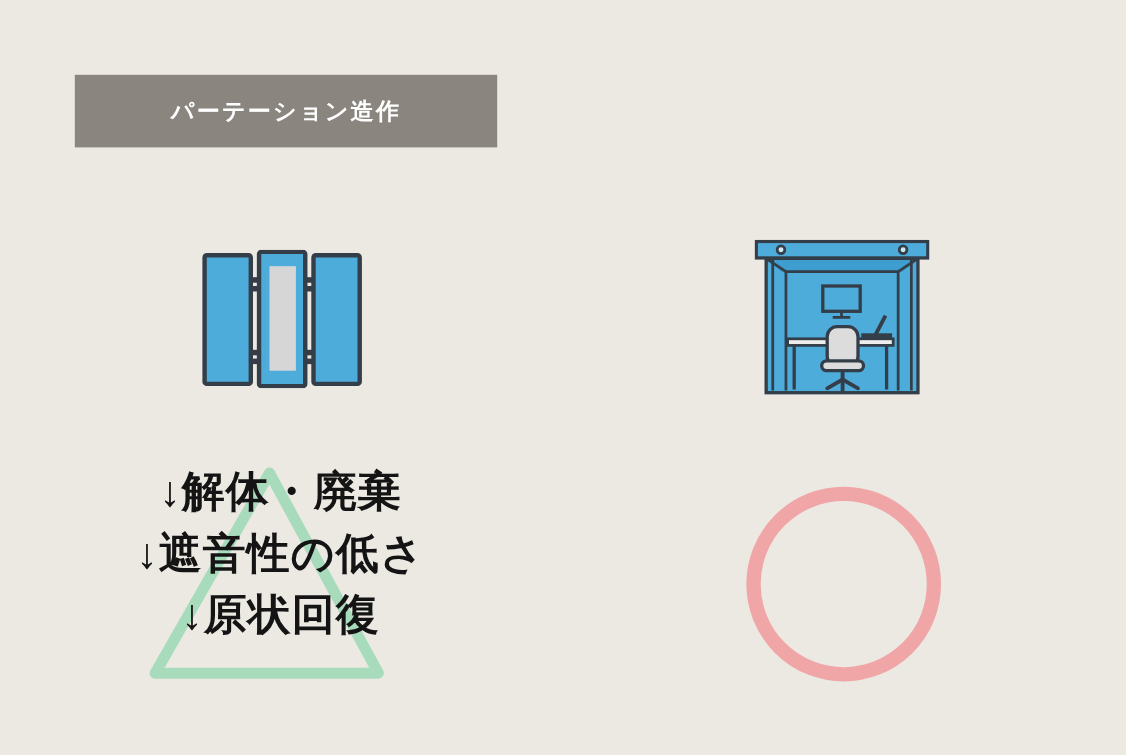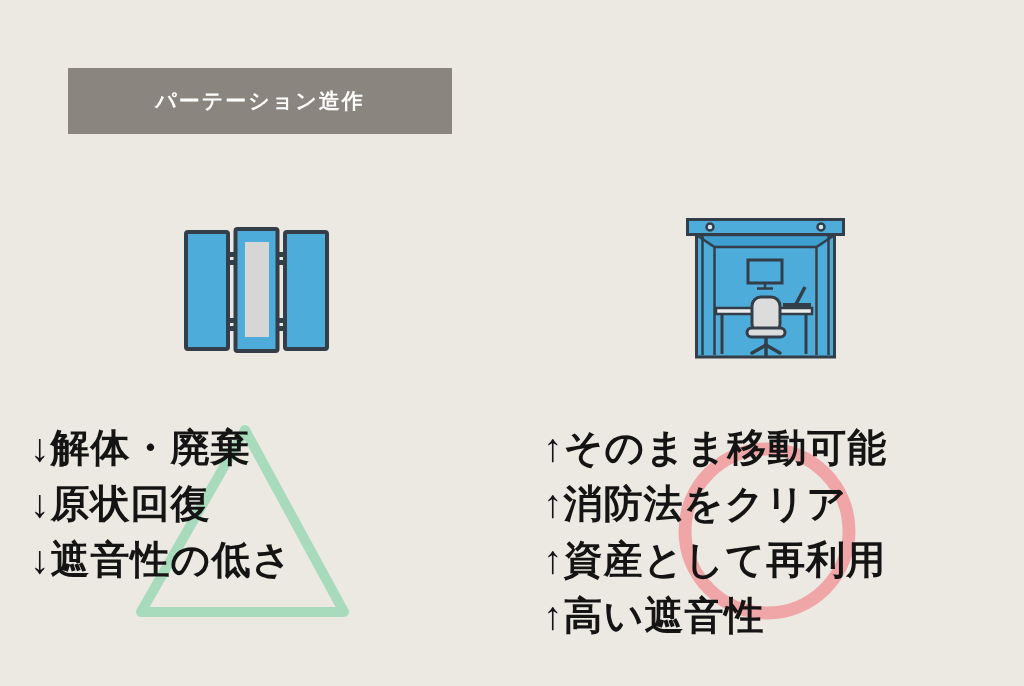--- a/index.html
+++ b/index.html
@@ -26,21 +26,21 @@
   .icon-partition{position:absolute;left:183px;top:227px;width:147px;height:126px;}
   .icon-booth{position:absolute;left:686px;top:218px;width:159px;height:142px;}
 
   
   .marker-triangle{position:absolute;left:100px;top:395px;width:300px;height:250px;z-index:1;}
   .marker-circle{position:absolute;left:650px;top:414px;width:234px;height:234px;z-index:1;}
 
   
   .points{
     position:absolute;top:420px;width:450px;
-    z-index:2;text-align:left;
+    z-index:2;text-align:center;
     color:#141414;font-size:39px;font-weight:700;
     line-height:56px;letter-spacing:1px;white-space:nowrap;
   }
   .points-left{left:30px;}
   .points-right{left:543px;}
 </style>
 </head>
 <body>
 
 <div id="canvas">
@@ -118,24 +118,18 @@
   <svg class="marker-triangle" viewBox="0 0 300 250">
     <polygon points="145,35 41,217 244,217" fill="none" stroke-width="10" stroke-linejoin="round" stroke="#A7DBBC"></polygon>
   </svg>
 
   <svg class="marker-circle" viewBox="0 0 234 234">
     <circle cx="117" cy="117" r="82" fill="none" stroke-width="13" stroke="#F0A6A6"></circle>
   </svg>
 
   <div class="points points-left">
     <div class="point">↓解体・廃棄</div>
+    <div class="point">↓遮音性の低さ</div>
     <div class="point">↓原状回復</div>
-    <div class="point">↓遮音性の低さ</div>
   </div>
 
-  <div class="points points-right">
-    <div class="point">↑そのまま移動可能</div>
-    <div class="point">↑消防法をクリア</div>
-    <div class="point">↑資産として再利用</div>
-    <div class="point">↑高い遮音性</div>
-  </div>
 
 </div>
 
 </body></html>

